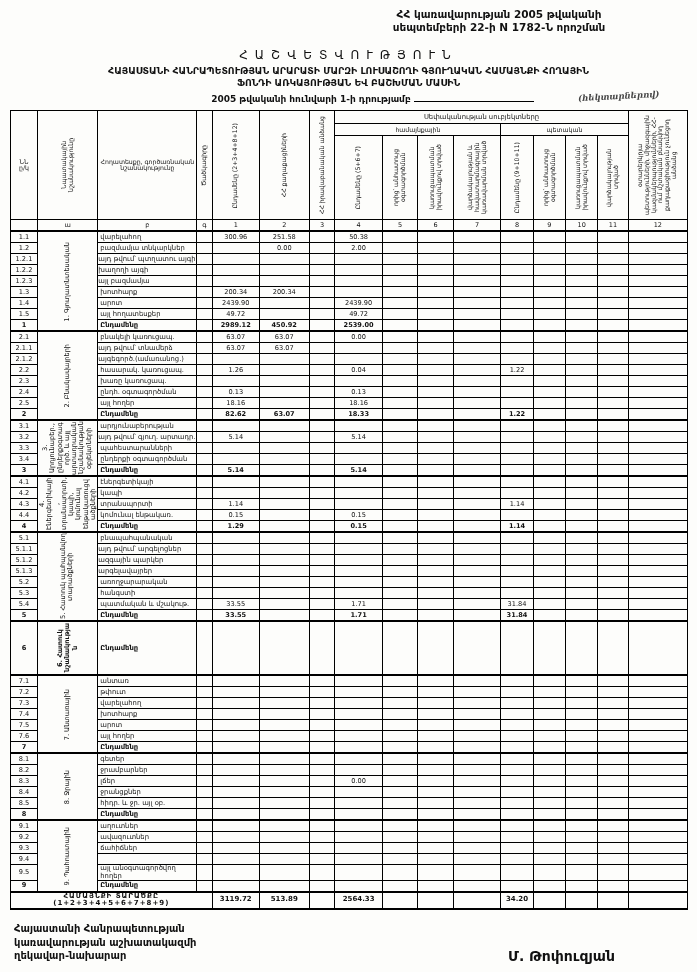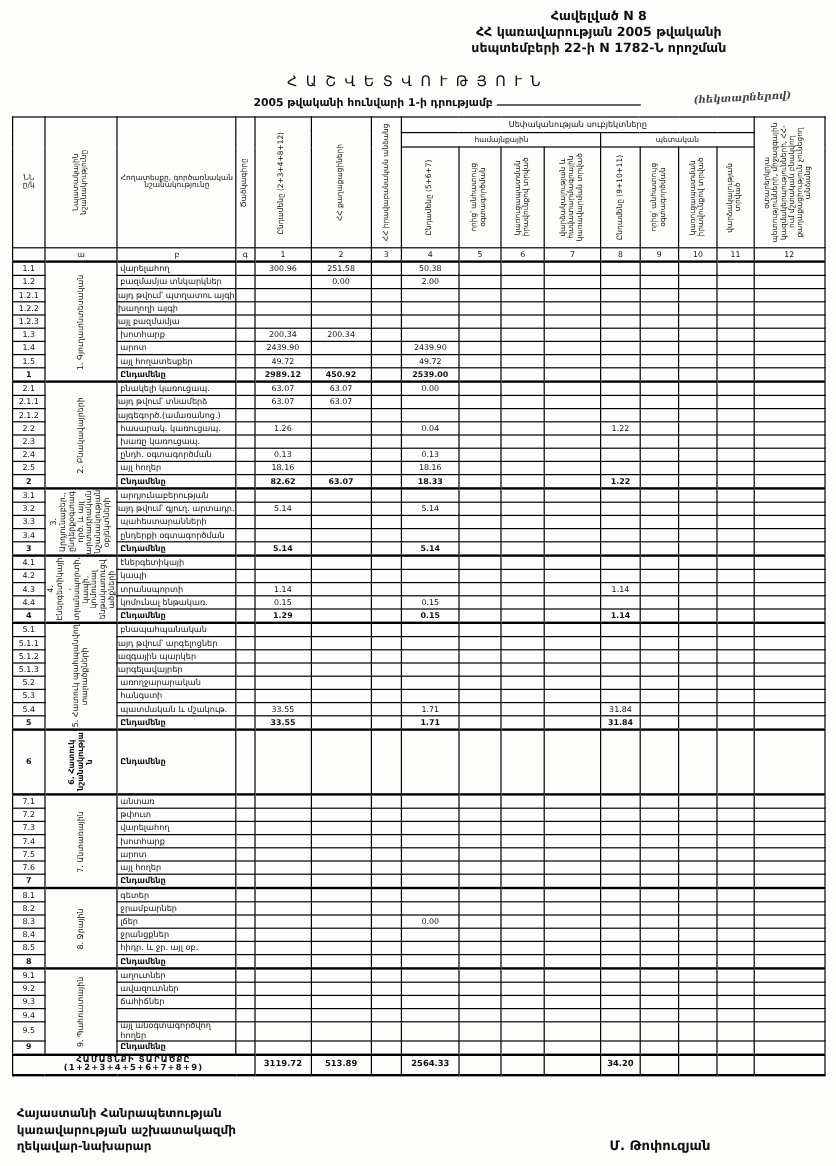--- a/index.html
+++ b/index.html
@@ -46,35 +46,38 @@
   tr.sec-start td{border-top:2px solid #000;}
   tr.sec-total td{font-weight:bold;}
   tr.tall td{height:52px;}
   tr.grand td{border-top:2px solid #000;border-bottom:2px solid #000;font-weight:bold;height:15px;font-size:7px;}
   td.grand-label{font-size:7.2px;letter-spacing:1px;}
   .num{font-size:6.6px;}
   .footer-left{
     position:absolute;left:14px;top:922px;font-weight:bold;font-size:10px;line-height:1.35;
   }
   .footer-sign{
-    position:absolute;left:508px;top:948px;font-weight:bold;font-size:11px;
+    position:absolute;left:508px;top:948px;font-weight:bold;font-size:14px;
   }
   .nheader{white-space:pre-line;}
 </style>
 </head>
 <body>
 
 <div class="annex">
-  <div>Հավելված N 8</div>
   <div>ՀՀ կառավարության 2005 թվականի</div>
   <div>սեպտեմբերի 22-ի N 1782-Ն որոշման</div>
 </div>
 
 <div class="titleblock">
   <div class="main-title">ՀԱՇՎԵՏՎՈՒԹՅՈՒՆ</div>
+  <div class="subtitle">
+    <div>ՀԱՅԱՍՏԱՆԻ ՀԱՆՐԱՊԵՏՈՒԹՅԱՆ ԱՐԱՐԱՏԻ ՄԱՐԶԻ ԼՈՒՍԱՇՈՂԻ ԳՅՈՒՂԱԿԱՆ ՀԱՄԱՅՆՔԻ ՀՈՂԱՅԻՆ</div>
+    <div>ՖՈՆԴԻ ԱՌԿԱՅՈՒԹՅԱՆ ԵՎ ԲԱՇԽՄԱՆ ՄԱՍԻՆ</div>
+  </div>
   <div class="dateline">
     <span>2005 թվականի հունվարի 1-ի դրությամբ</span>
     <span class="date-underline"></span>
     <span class="units-note">(հեկտարներով)</span>
   </div>
 </div>
 
 <div class="tablewrap">
 <table id="land-table">
   <colgroup>

